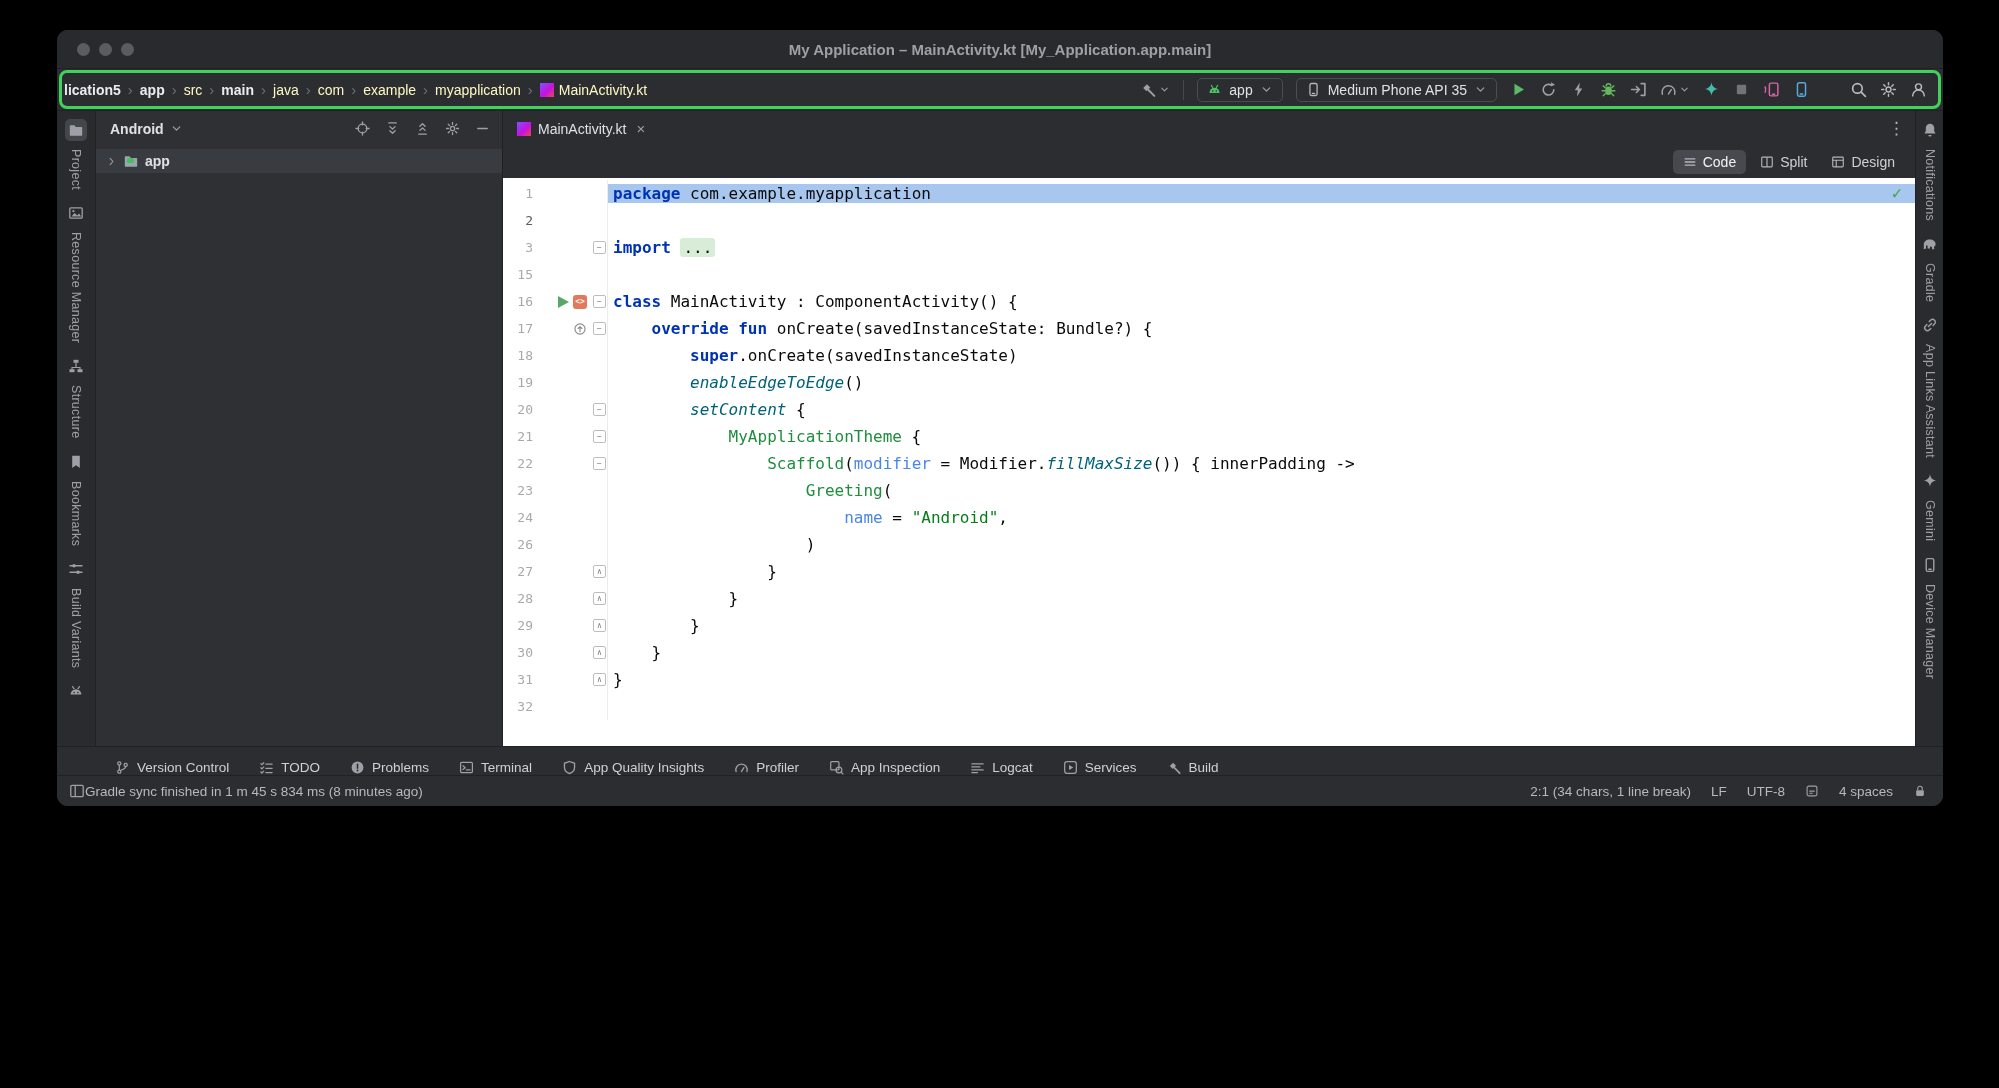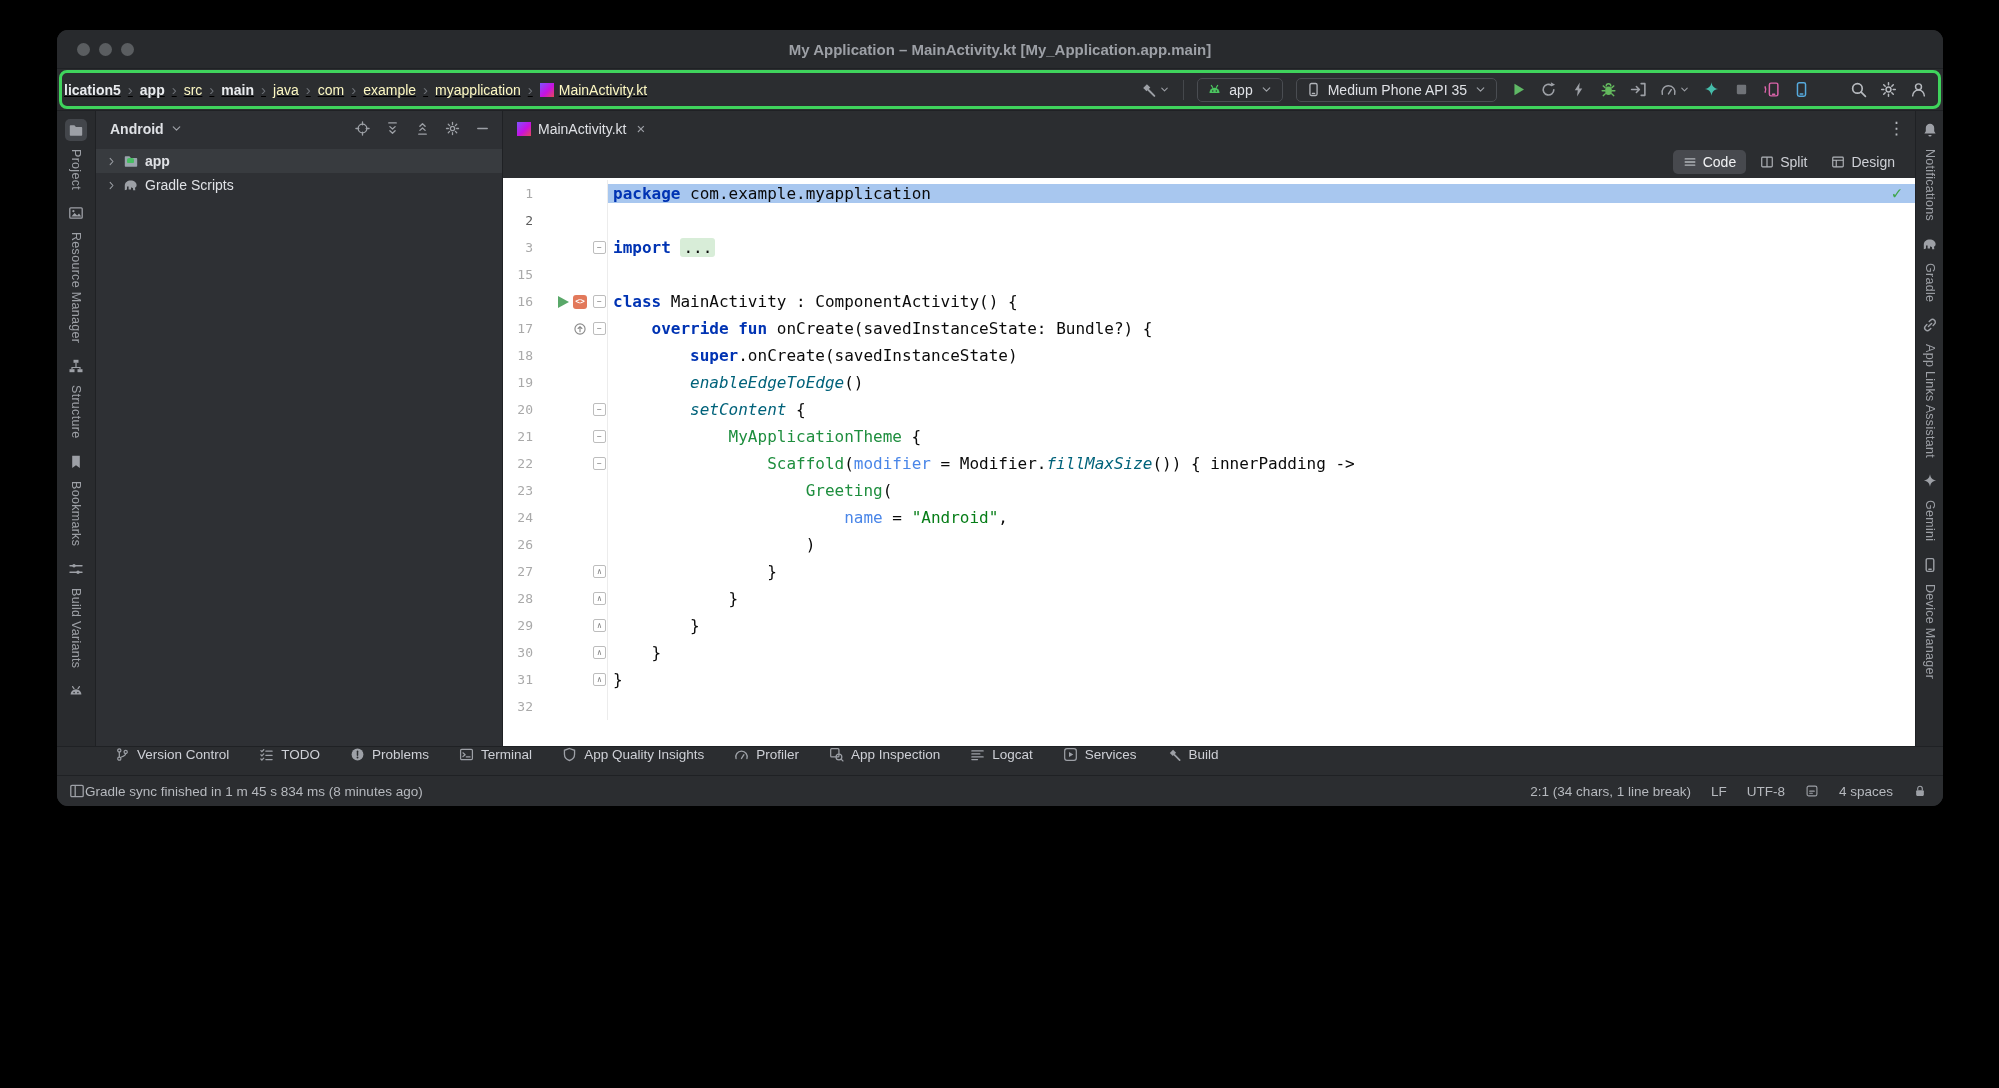--- a/index.html
+++ b/index.html
@@ -14,21 +14,21 @@
   .traffic{display:flex;gap:9px;padding-left:20px;z-index:2;}
   .tl{width:13px;height:13px;border-radius:50%;background:#5A5D60;}
   .win-title{position:absolute;left:0;right:0;text-align:center;color:#9DA0A6;
              font-size:15px;font-weight:700;}
   
   .toolbar-wrap{position:relative;height:41px;flex:0 0 auto;background:#2B2D30;
                 border-bottom:1px solid #1F2124;}
   .annotation{position:absolute;inset:1px 2px;border:3px solid #3FD35C;border-radius:8px;
               pointer-events:none;z-index:6;}
   .toolbar{display:flex;align-items:center;height:100%;padding:0 16px 0 7px;}
-  .breadcrumbs{display:flex;align-items:center;gap:7px;font-size:14px;white-space:nowrap;text-decoration:underline;}
+  .breadcrumbs{display:flex;align-items:center;gap:7px;font-size:14px;white-space:nowrap;}
   .crumb{display:flex;align-items:center;gap:5px;color:#fef9c3;cursor:pointer;}
   .crumb.bold{color:#E9EBEE;font-weight:700;}
   .crumb-sep{color:#6E7278;font-size:15px;}
   .controls{margin-left:auto;display:flex;align-items:center;gap:13px;}
   .tbtn{display:flex;align-items:center;gap:2px;cursor:pointer;}
   .pill{display:flex;align-items:center;gap:7px;border:1px solid #4A4D52;border-radius:5px;
         padding:3px 9px;color:#DFE1E5;font-size:14px;cursor:pointer;}
   .tdivider{width:1px;height:20px;background:#45484C;}
   .tgap{width:14px;}
   
@@ -97,21 +97,21 @@
   .run-tri{width:0;height:0;border-left:11px solid #59A869;border-top:6px solid transparent;
            border-bottom:6px solid transparent;cursor:pointer;}
   .compose-ic{width:14px;height:14px;background:#E2795B;border-radius:3px;color:#FFF;
               font-size:8px;font-weight:700;display:flex;align-items:center;justify-content:center;
               cursor:pointer;}
   .override-gic{color:#8A8A8A;display:flex;cursor:pointer;}
   .inspection{position:absolute;top:5px;right:13px;color:#3FA64B;font-size:17px;font-weight:700;
               z-index:3;cursor:pointer;}
   
   .bottom-bar{height:28px;flex:0 0 auto;background:#2B2D30;border-top:1px solid #1F2124;
-              display:flex;align-items:flex-start;gap:30px;padding-left:58px;}
+              display:flex;align-items:flex-end;gap:30px;padding-left:58px;}
   .bb-item{display:flex;align-items:center;gap:7px;font-size:13.5px;color:#CED0D6;cursor:pointer;}
   .bb-item .icon{color:#9DA0A6;}
   .status-bar{height:30px;flex:0 0 auto;background:#2B2D30;border-top:1px solid #1F2124;
               display:flex;align-items:center;padding:0 16px 0 12px;font-size:13.5px;color:#B6B9BE;}
   .status-msg{color:#B6B9BE;}
   .status-right{margin-left:auto;display:flex;align-items:center;gap:20px;}
   .status-item{display:flex;align-items:center;cursor:pointer;color:#B6B9BE;}
   .icon{display:inline-flex;align-items:center;justify-content:center;color:#9DA0A6;}
   .icon svg{width:100%;height:100%;display:block;}
   .chev{display:inline-flex;color:#9DA0A6;}
@@ -448,33 +448,20 @@
             <span class="folder-stack">
               <span class="icon" style="height: 16px; width: 16px; color: rgb(154, 165, 173);">
                 <svg viewBox="0 0 16 16" xmlns="http://www.w3.org/2000/svg">
                   <path d="M1.8 4.2c0-.6.4-1 1-1h3.6l1.5 1.8h5.3c.6 0 1 .4 1 1v6.8c0 .6-.4 1-1 1H2.8c-.6 0-1-.4-1-1z" fill="currentColor"></path>
                 </svg>
               </span>
               <span class="folder-dot"></span>
             </span>
             <span class="bold">app</span>
           </div>
-          <div class="tree-row">
-            <span class="icon" style="height: 11px; width: 11px; color: rgb(157, 160, 166);">
-              <svg viewBox="0 0 16 16" xmlns="http://www.w3.org/2000/svg">
-                <path d="m6 3.5 4.2 4.5L6 12.5" fill="none" stroke="currentColor" stroke-width="1.5" stroke-linecap="round" stroke-linejoin="round"></path>
-              </svg>
-            </span>
-            <span class="icon" style="height: 16px; width: 16px; color: rgb(157, 160, 166);">
-              <svg viewBox="0 0 16 16" xmlns="http://www.w3.org/2000/svg">
-                <path d="M1.8 13.2V8.6c0-3 2.6-5 6-5 3.2 0 5.8 1.9 5.8 4.4 0 1.4-.6 2.3-1.6 2.7l.3 2.5h-2.1l-.3-2.2c-.5 0-1.4-.2-1.9-.7v2.1H5.6v-2.9H4v2.9z" fill="currentColor"></path>
-              </svg>
-            </span>
-            <span>Gradle Scripts</span>
-          </div>
         </div>
     </div>
 
     <div class="editor-col">
       <div class="tabbar">
         <div class="tab">
           <span class="kt-ic"></span>
           <span>MainActivity.kt</span>
           <span class="tab-close">×</span>
         </div>

